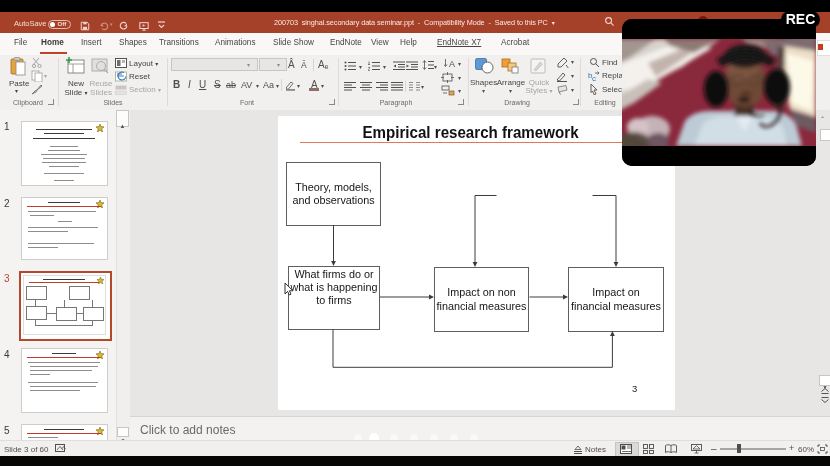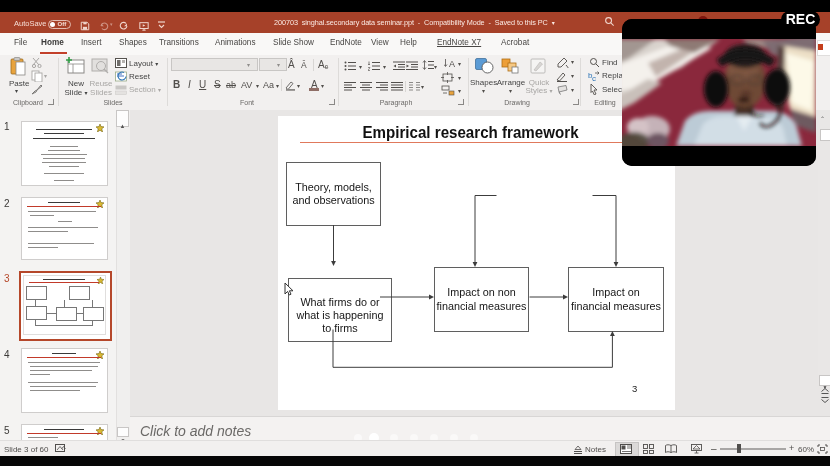--- a/index.html
+++ b/index.html
@@ -379,21 +379,21 @@
 </div>
 
 <div class="abs" style="left:116px;top:110px;width:13px;height:330px;background:#f0efee;border-left:1px solid #e2e0df;"></div>
 <div class="abs" style="left:116px;top:110px;width:13px;height:17px;background:#fdfdfd;border:1px solid #c8c6c5;box-sizing:border-box;text-align:center;"><span style="font-size:6px;color:#555;position:relative;top:3px;">▲</span></div>
 <div class="abs" style="left:117px;top:427px;width:12px;height:10px;background:#fdfdfd;border:1px solid #c8c6c5;box-sizing:border-box;text-align:center;"><span style="font-size:5px;color:#555;position:relative;top:0px;">▼</span></div>
 
 <div class="abs" id="slide">
   <div class="abs" style="left:-6px;top:7px;width:397px;text-align:center;font-size:17px;font-weight:bold;color:#111;transform:scaleX(0.89);">Empirical research framework</div>
   <div class="abs" style="left:22px;top:25.5px;width:353px;height:1.6px;background:#e0795c;"></div>
   <div class="fbox" style="left:8px;top:46px;width:95px;height:64px;">Theory, models,<br>and observations</div>
-  <div class="fbox" style="left:10px;top:162px;width:104px;height:64px;align-items:flex-start;padding-top:17px;">What firms do or<br>what is happening<br>to firms</div>
+  <div class="fbox" style="left:10px;top:150px;width:92px;height:64px;align-items:flex-start;padding-top:1px;">What firms do or<br>what is happening<br>to firms</div>
   <div class="fbox" style="left:156px;top:151px;width:95px;height:65px;">Impact on non<br>financial measures</div>
   <div class="fbox" style="left:290px;top:151px;width:96px;height:65px;">Impact on<br>financial measures</div>
   <svg class="abs" style="left:0;top:-1px;" width="397" height="294" viewBox="0 0 397 294">
     <g stroke="#3c3c3c" stroke-width="1" fill="none">
       <path d="M55.5 110v37"></path>
       <path d="M218.5 80.5H197V148"></path>
       <path d="M314.5 80.5H338V148"></path>
       <path d="M102 182h50"></path>
       <path d="M251.5 182h34.5"></path>
       <path d="M55 214.5v37.8H334.4V220"></path>
@@ -406,21 +406,21 @@
       <path d="M290 182l-5-2.4v4.8z"></path>
       <path d="M334.4 216l-2.4 5h4.8z"></path>
     </g>
   </svg>
   <div class="abs" style="left:354px;top:267px;font-size:9.5px;color:#222;">3</div>
 </div>
 <svg class="abs" style="left:282px;top:282px;" width="14" height="16" viewBox="0 0 14 16">
     <path d="M3 1v11l2.6-2.6L7.2 13l1.8-.8-1.6-3.4H11z" fill="#fff" stroke="#333" stroke-width="1"></path>
   </svg>
 <div class="abs" id="notes">
-  <div class="abs" style="left:10px;top:6px;font-size:14px;color:#6b6967;font-style:italic;">Click to add notes</div>
+  <div class="abs" style="left:10px;top:6px;font-size:12px;color:#6b6967;">Click to add notes</div>
 </div>
 <div class="abs" style="left:354px;top:433px;width:130px;height:10px;">
   <div class="abs" style="left:0;top:1px;width:8px;height:8px;border-radius:50%;background:rgba(255,255,255,0.55);"></div>
   <div class="abs" style="left:15px;top:0;width:10px;height:10px;border-radius:50%;background:#fff;"></div>
   <div class="abs" style="left:36px;top:1px;width:8px;height:8px;border-radius:50%;background:rgba(255,255,255,0.5);"></div>
   <div class="abs" style="left:56px;top:1px;width:8px;height:8px;border-radius:50%;background:rgba(255,255,255,0.5);"></div>
   <div class="abs" style="left:76px;top:1px;width:8px;height:8px;border-radius:50%;background:rgba(255,255,255,0.5);"></div>
   <div class="abs" style="left:96px;top:1px;width:8px;height:8px;border-radius:50%;background:rgba(255,255,255,0.5);"></div>
   <div class="abs" style="left:116px;top:1px;width:8px;height:8px;border-radius:50%;background:rgba(255,255,255,0.5);"></div>
 </div>

